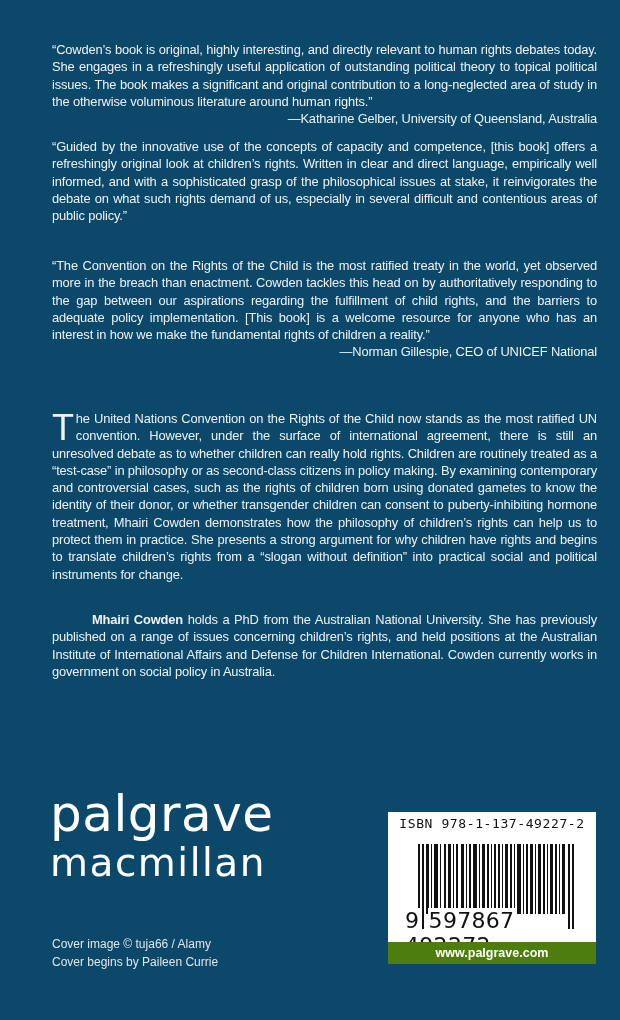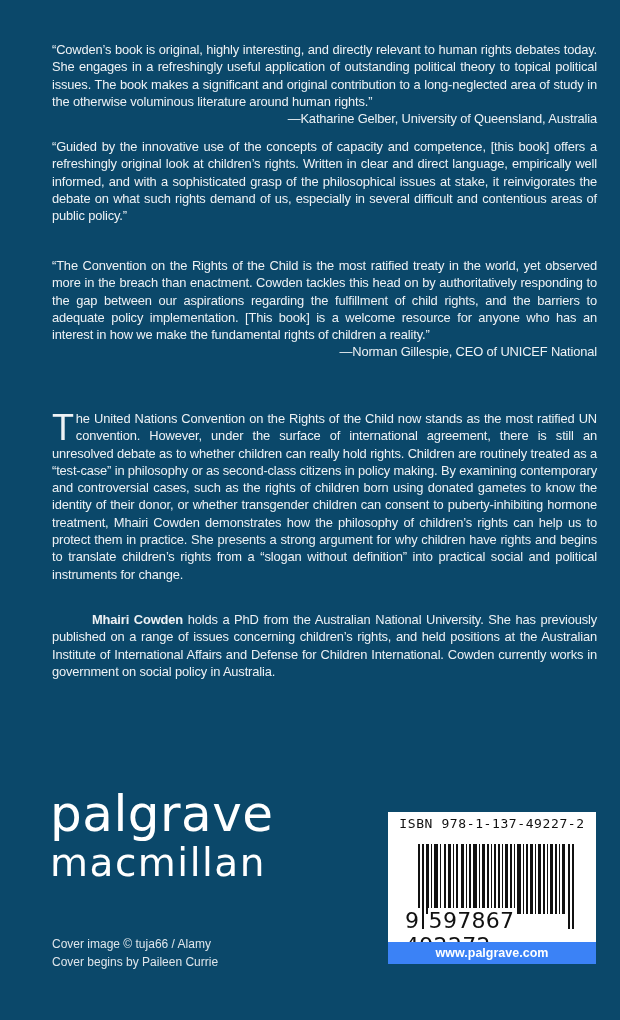--- a/index.html
+++ b/index.html
@@ -51,21 +51,21 @@
   .bars {
     position: absolute; left: 30px; top: 32px; width: 158px; height: 85px;
   }
   .ean-digits {
     position: absolute; left: 16px; top: 96px; font-family: "DejaVu Sans", sans-serif;
     font-size: 22px; color: #111; letter-spacing: 0.3px; background: transparent;
   }
   .ean-digits span { background: #fff; padding: 0 1px; }
   .url-band {
     position: absolute; left: 0; bottom: 0; width: 208px; height: 22px;
-    background: #3b82f6; color: #ffffff; text-align: center;
+    background: #4d7c0f; color: #ffffff; text-align: center;
     font-size: 12.5px; line-height: 22px; font-weight: bold;
   }
 </style>
 </head>
 <body>
 
 <div class="cover">
 
   <div class="blurb" id="q1">
     <p>“Cowden’s book is original, highly interesting, and directly relevant to human rights debates today. She engages in a refreshingly useful application of outstanding political theory to topical political issues. The book makes a significant and original contribution to a long-neglected area of study in the otherwise voluminous literature around human rights.”</p>

